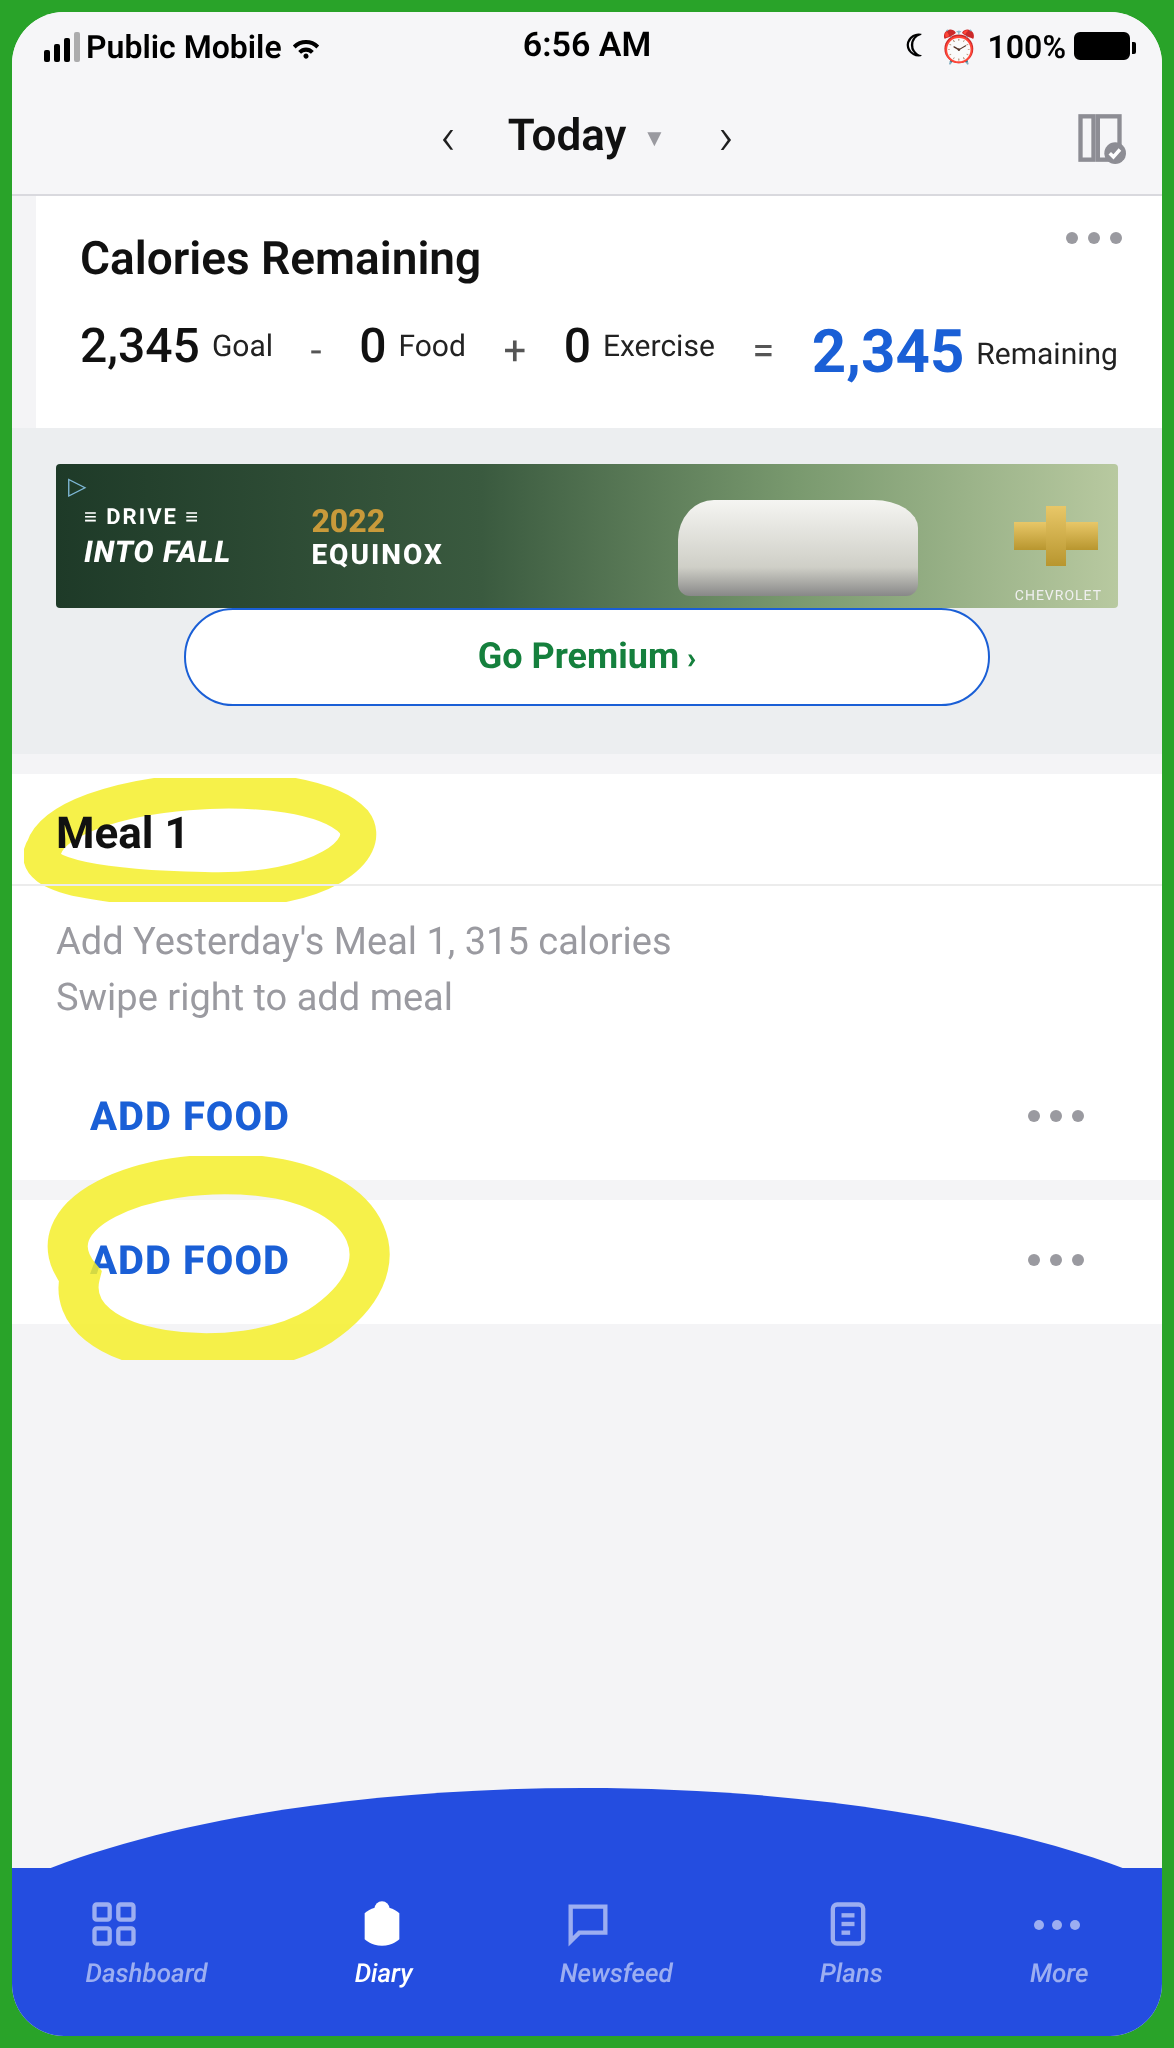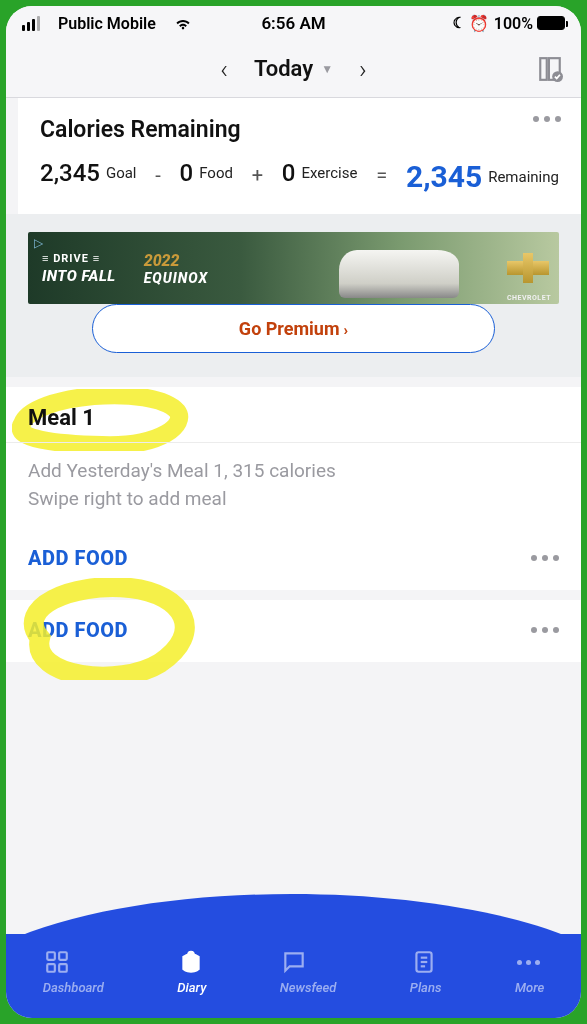--- a/index.html
+++ b/index.html
@@ -3,21 +3,21 @@
 <meta charset="utf-8">
 <style>
 * { margin: 0; padding: 0; box-sizing: border-box; font-family: -apple-system, BlinkMacSystemFont, "Segoe UI", Roboto, Helvetica, Arial, sans-serif; }
 html, body { width: 587px; height: 1024px; overflow: hidden; }
 body { background: #29a329; display: flex; justify-content: center; align-items: center; }
 .phone-frame { width: 575px; height: 1012px; background: #000; border-radius: 26px; overflow: hidden; position: relative; }
 .screen { width: 100%; height: 100%; background: #f4f4f6; display: flex; flex-direction: column; }
 
 
 .status-bar { height: 34px; background: #f6f6f8; display: flex; align-items: center; justify-content: space-between; padding: 0 16px; font-size: 16px; font-weight: 600; color: #000; }
-.status-left { display: flex; align-items: center; gap: 18px; }
+.status-left { display: flex; align-items: center; gap: 3px; }
 .status-center { position: absolute; left: 50%; transform: translateX(-50%); font-weight: 600; font-size: 17px; text-align: center; }
 .status-right { display: flex; align-items: center; gap: 4px; }
 .bars { display: flex; align-items: flex-end; gap: 2px; }
 .bar { width: 3px; background: #000; border-radius: 1px; }
 .bar.b1 { height: 6px; } .bar.b2 { height: 9px; } .bar.b3 { height: 12px; } .bar.b4 { height: 15px; opacity: 0.3; }
 .wifi-ic { width: 18px; height: 14px; }
 .moon-ic { font-size: 15px; }
 .alarm-ic { font-size: 16px; }
 .battery { width: 28px; height: 14px; border: 1.5px solid #000; border-radius: 3px; position: relative; }
 .battery-fill { background: #000; height: 100%; width: 100%; border-radius: 1px; }
@@ -44,38 +44,38 @@
 .cal-val.remaining { color: #1a5fd6; font-size: 30px; font-weight: 700; }
 .cal-label { font-size: 15px; color: #222; }
 .cal-op { font-size: 20px; color: #555; padding-top: 4px; }
 
 
 .ad-section { background: #eceef0; padding: 18px 22px 24px; }
 .ad-banner { height: 72px; background: linear-gradient(90deg, #1e3a28 0%, #3a5a3f 40%, #7a9a6f 70%, #b8c9a0 100%); border-radius: 2px; position: relative; overflow: hidden; display: flex; align-items: center; padding: 0 14px; cursor: pointer; }
 .ad-left { display: flex; flex-direction: column; gap: 2px; }
 .ad-drive { color: #fff; font-size: 11px; font-weight: 700; letter-spacing: 1px; }
 .ad-into { color: #fff; font-size: 15px; font-weight: 800; letter-spacing: 0.5px; font-style: italic; }
-.ad-mid { margin-left: 28px; font-style: italic; }
+.ad-mid { margin-left: 40px; }
 .ad-year { color: #c99a3a; font-size: 16px; font-weight: 800; }
 .ad-model { color: #fff; font-size: 14px; font-weight: 800; letter-spacing: 1px; }
 .ad-car { position: absolute; right: 100px; bottom: 6px; width: 120px; height: 48px; background: linear-gradient(180deg,#f5f5f2 0%, #cfcfc7 70%, #888 100%); border-radius: 18px 22px 6px 6px / 20px 14px 6px 6px; }
 .ad-logo { position: absolute; right: 10px; top: 50%; transform: translateY(-50%); width: 42px; height: 30px; }
 .logo-cross { background: linear-gradient(180deg,#e8c768,#b8962f); width: 42px; height: 14px; position: absolute; top: 8px; }
 .logo-cross-v { background: linear-gradient(180deg,#e8c768,#b8962f); width: 10px; height: 30px; position: absolute; left: 16px; }
-.ad-chevy { position: absolute; right: 8px; bottom: 2px; color: #f0f0f0; font-size: 7px; font-weight: 700; letter-spacing: 0.5px; }
+.ad-chevy { position: absolute; right: 8px; bottom: 2px; color: #f0f0f0; font-size: 7px; font-weight: 400; letter-spacing: 0.5px; }
 .ad-tri { position: absolute; left: 6px; top: 4px; color: #7fb8d6; font-size: 12px; }
 .say-bye { text-align: center; color: #1a5fd6; font-size: 18px; font-weight: 600; margin: 18px 0 14px; }
-.premium-btn { display: block; margin: 0 auto; width: 76%; padding: 13px 0; border: 1.5px solid #1a5fd6; border-radius: 28px; background: #fff; color: #c2410c; font-size: 18px; font-weight: 700; text-align: center; cursor: pointer; }
+.premium-btn { display: block; margin: 0 auto; width: 76%; padding: 13px 0; border: 1.5px solid #1a5fd6; border-radius: 28px; background: #fff; color: #15803d; font-size: 18px; font-weight: 700; text-align: center; cursor: pointer; }
 .premium-btn .chev-sm { font-size: 15px; margin-left: 4px; font-weight: 900; }
 
 
 .meal-section { background: #fff; margin-top: 10px; position: relative; }
 .meal-header { padding: 18px 22px 12px; font-size: 22px; font-weight: 700; color: #111; border-bottom: 1px solid #ececec; position: relative; z-index: 2; }
 .meal-hint { padding: 14px 22px 16px; color: #9a9aa0; font-size: 19px; line-height: 1.45; }
-.meal-footer { padding: 18px 22px 20px; display: flex; align-items: center; justify-content: space-between; }
+.meal-footer { padding: 18px 39px 20px; display: flex; align-items: center; justify-content: space-between; }
 .add-food { color: #1a5fd6; font-size: 20px; font-weight: 800; letter-spacing: 0.5px; cursor: pointer; }
 .more-dots { display: flex; gap: 5px; cursor: pointer; }
 
 
 .highlight { position: absolute; z-index: 1; pointer-events: none; }
 .hl1 { left: 6px; top: 2px; width: 180px; height: 62px; }
 .hl2 { left: 4px; top: -22px; width: 190px; height: 102px; }
 .highlight svg { width: 100%; height: 100%; }
 
 

